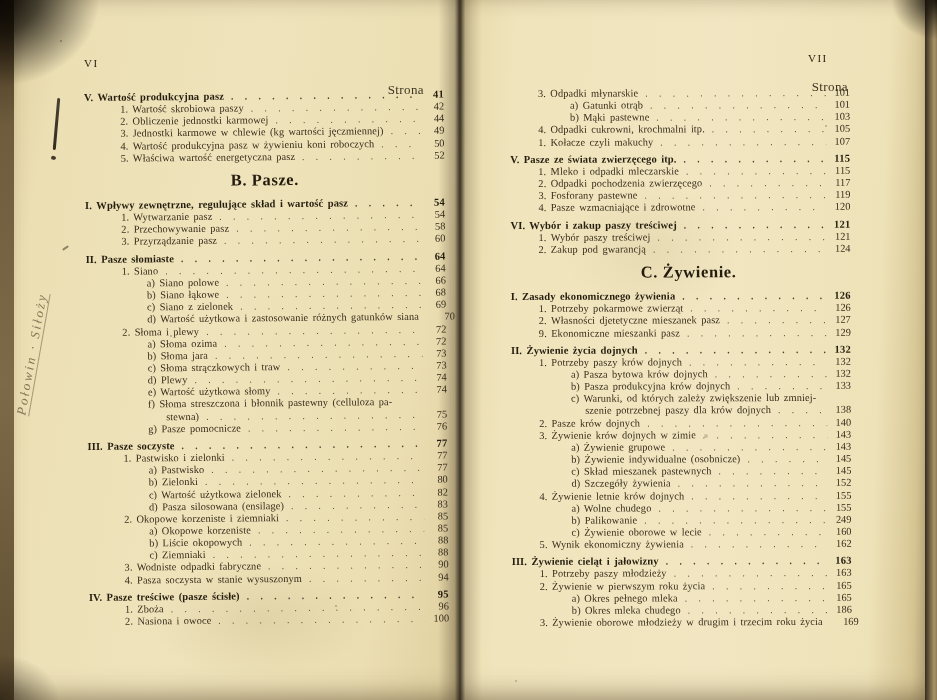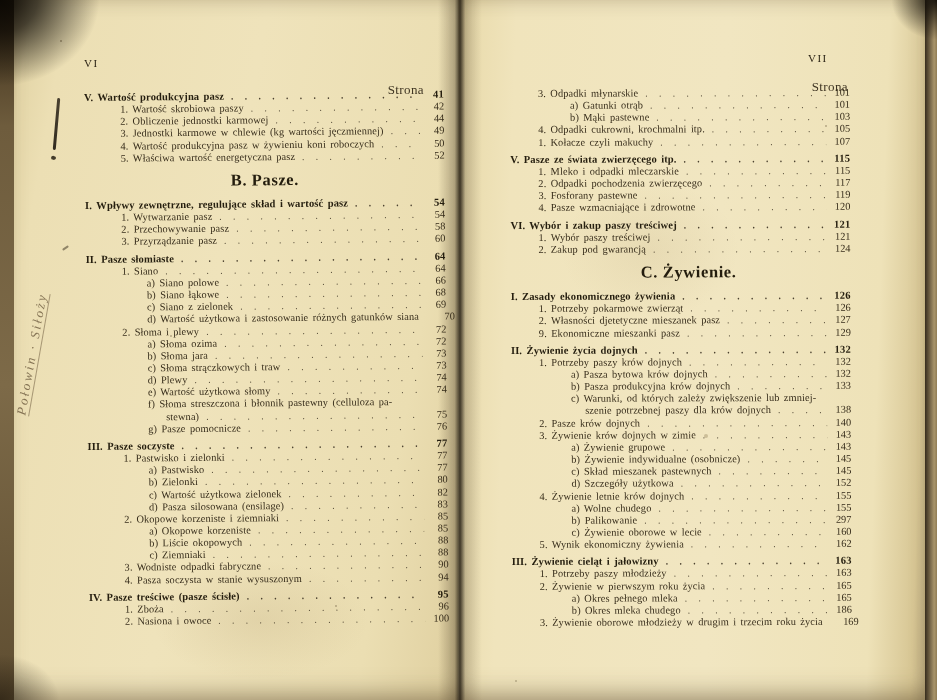--- a/index.html
+++ b/index.html
@@ -435,38 +435,38 @@
         <span class="lbl">b) Żywienie indywidualne (osobnicze)</span>
         <span class="dots"></span>
         <span class="pg">145</span>
       </div>
       <div class="row lvl2">
         <span class="lbl">c) Skład mieszanek pastewnych</span>
         <span class="dots"></span>
         <span class="pg">145</span>
       </div>
       <div class="row lvl2">
-        <span class="lbl">d) Szczegóły użytkowa</span>
+        <span class="lbl">d) Szczegóły żywienia</span>
         <span class="dots"></span>
         <span class="pg">152</span>
       </div>
       <div class="row lvl1">
         <span class="lbl">4. Żywienie letnie krów dojnych</span>
         <span class="dots"></span>
         <span class="pg">155</span>
       </div>
       <div class="row lvl2">
         <span class="lbl">a) Wolne chudego</span>
         <span class="dots"></span>
         <span class="pg">155</span>
       </div>
       <div class="row lvl2">
         <span class="lbl">b) Palikowanie</span>
         <span class="dots"></span>
-        <span class="pg">297</span>
+        <span class="pg">249</span>
       </div>
       <div class="row lvl2">
         <span class="lbl">c) Żywienie oborowe w lecie</span>
         <span class="dots"></span>
         <span class="pg">160</span>
       </div>
       <div class="row lvl1">
         <span class="lbl">5. Wynik ekonomiczny żywienia</span>
         <span class="dots"></span>
         <span class="pg">162</span>

